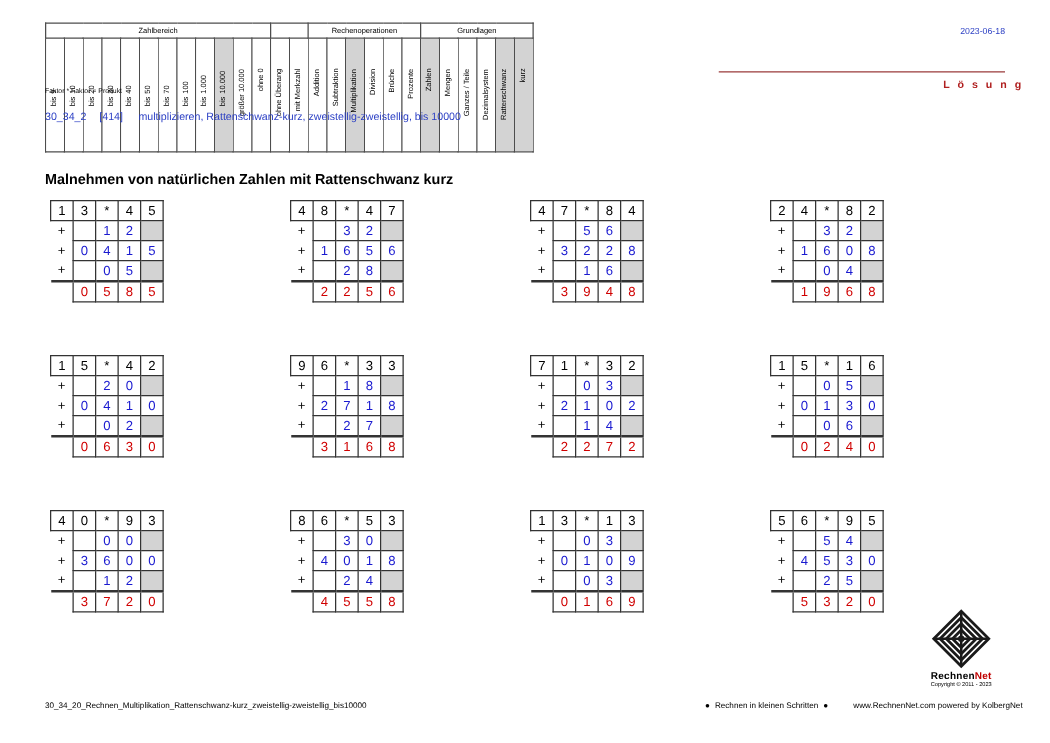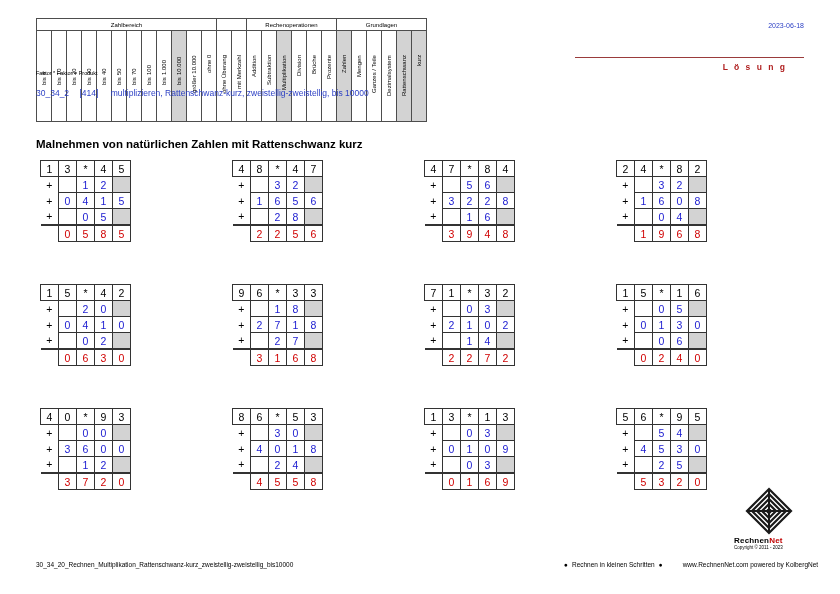--- a/index.html
+++ b/index.html
@@ -82,21 +82,21 @@
   }
   .date-right {
     position: absolute;
     right: 36px;
     top: 22px;
     font-size: 7px;
     color: #2b3fc4;
   }
   .loesung {
     position: absolute;
-    right: 53px;
+    right: 21px;
     top: 62px;
     font-size: 8.5px;
     letter-spacing: 2px;
     color: #b02020;
     font-weight: bold;
   }
 
   
   .subtitle {
     position: absolute;
@@ -185,20 +185,21 @@
   }
   .footer-mid .bullet { margin: 0 4px; }
   .footer-url {
     margin-left: 16px;
   }
   .logo {
     position: absolute;
     right: 36px;
     bottom: 44px;
     width: 70px;
+    text-align: center;
   }
   .logo-mark {
     width: 48px;
     height: 48px;
     margin: 0 auto;
   }
   .logo-name {
     font-size: 8px;
     font-weight: bold;
     margin-top: 1px;

